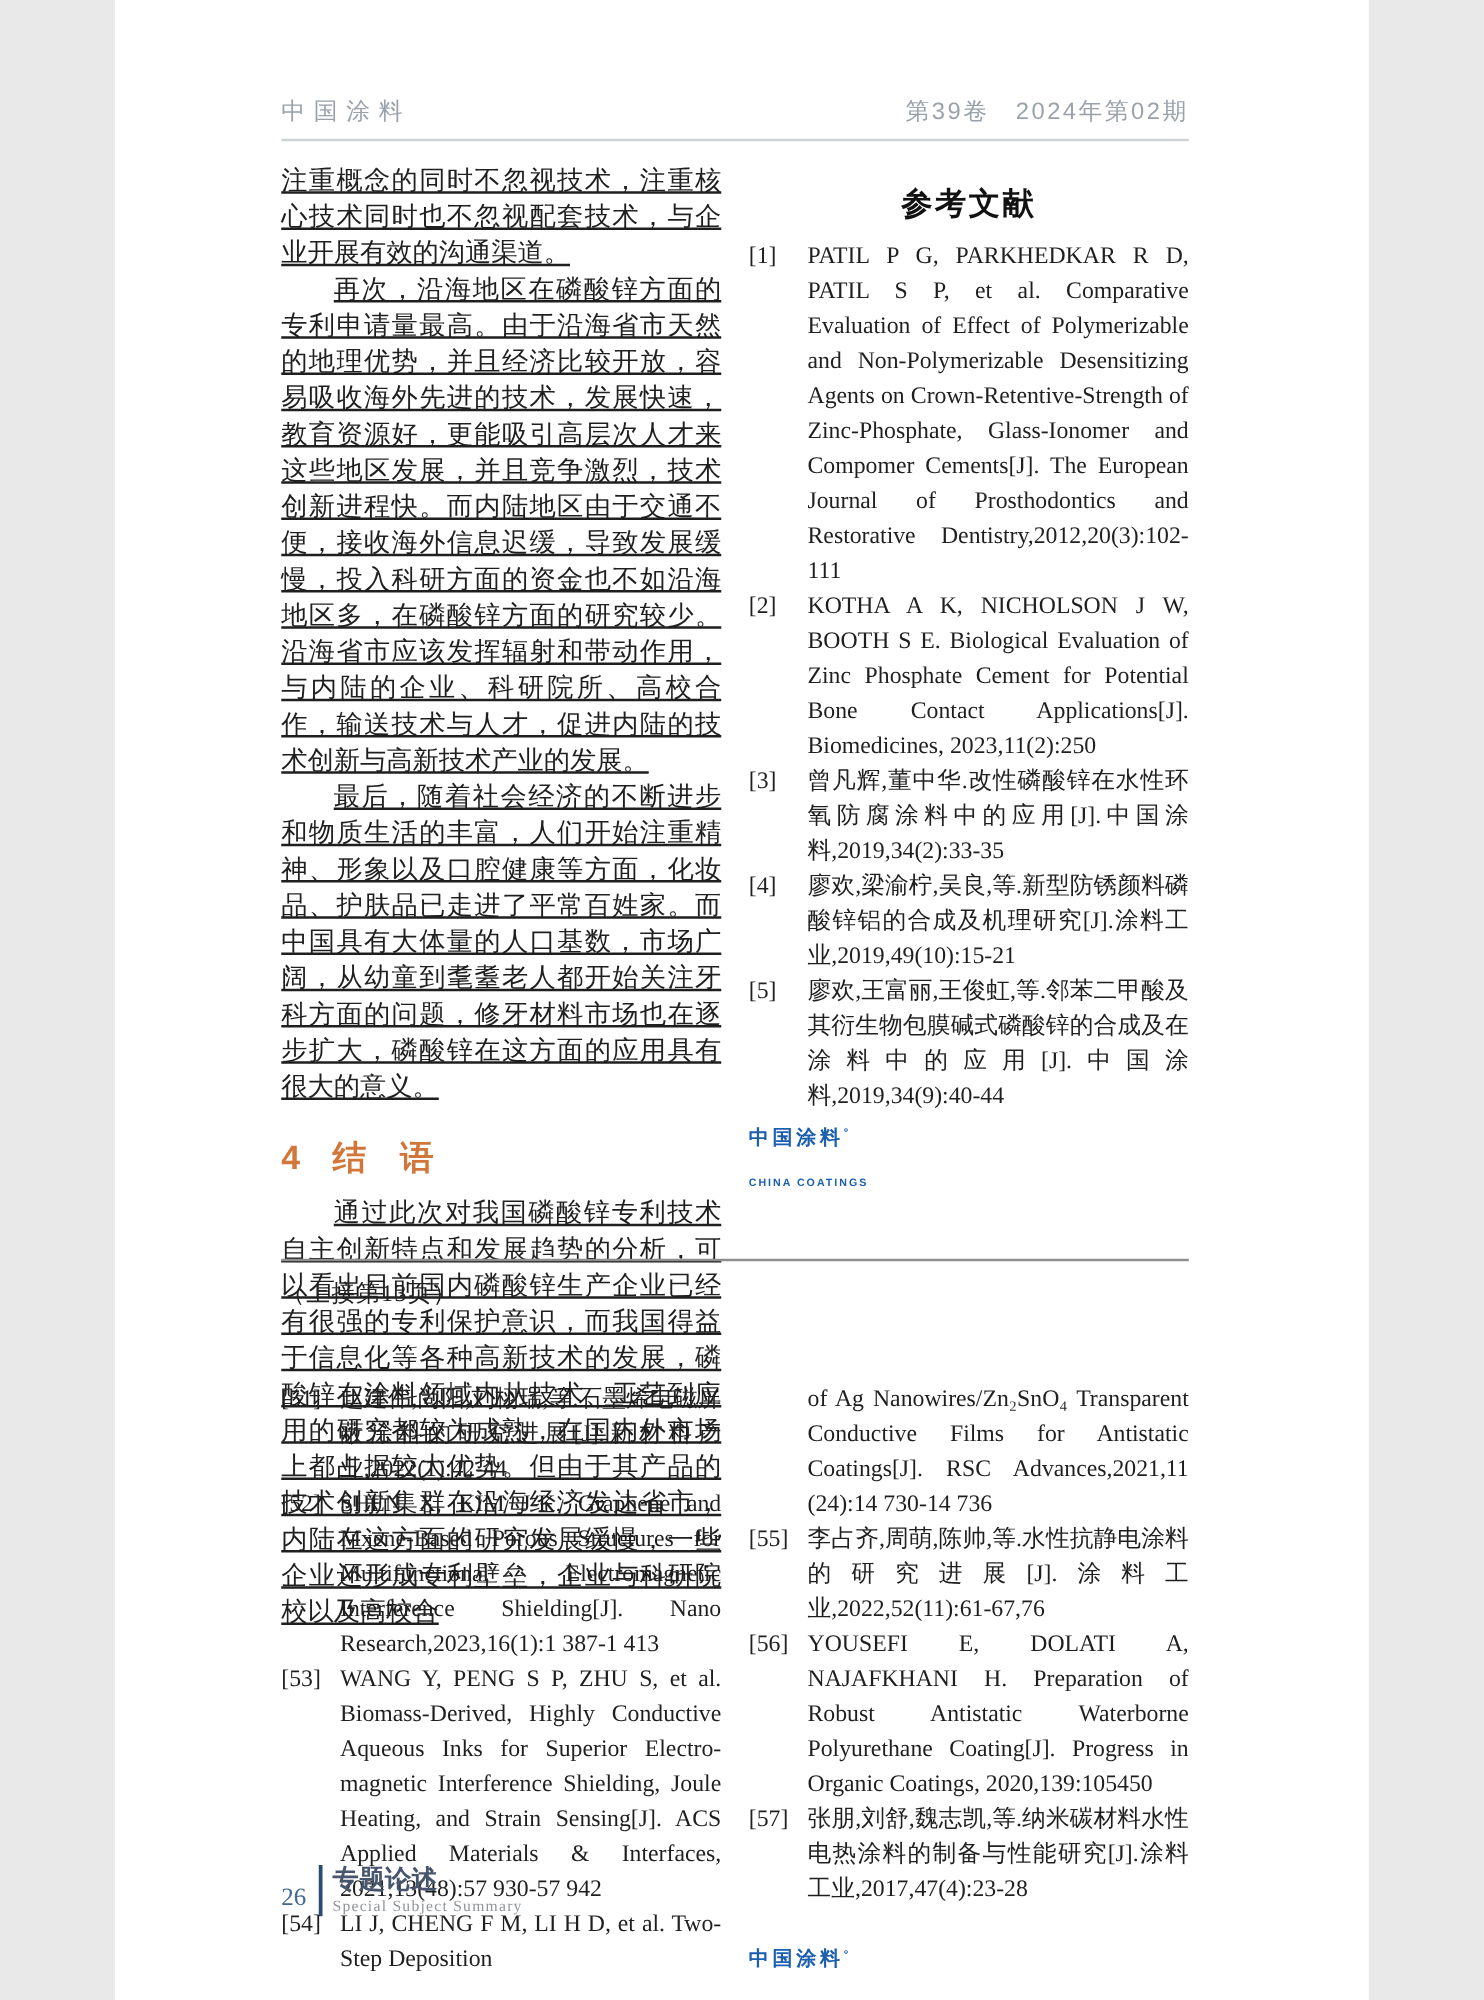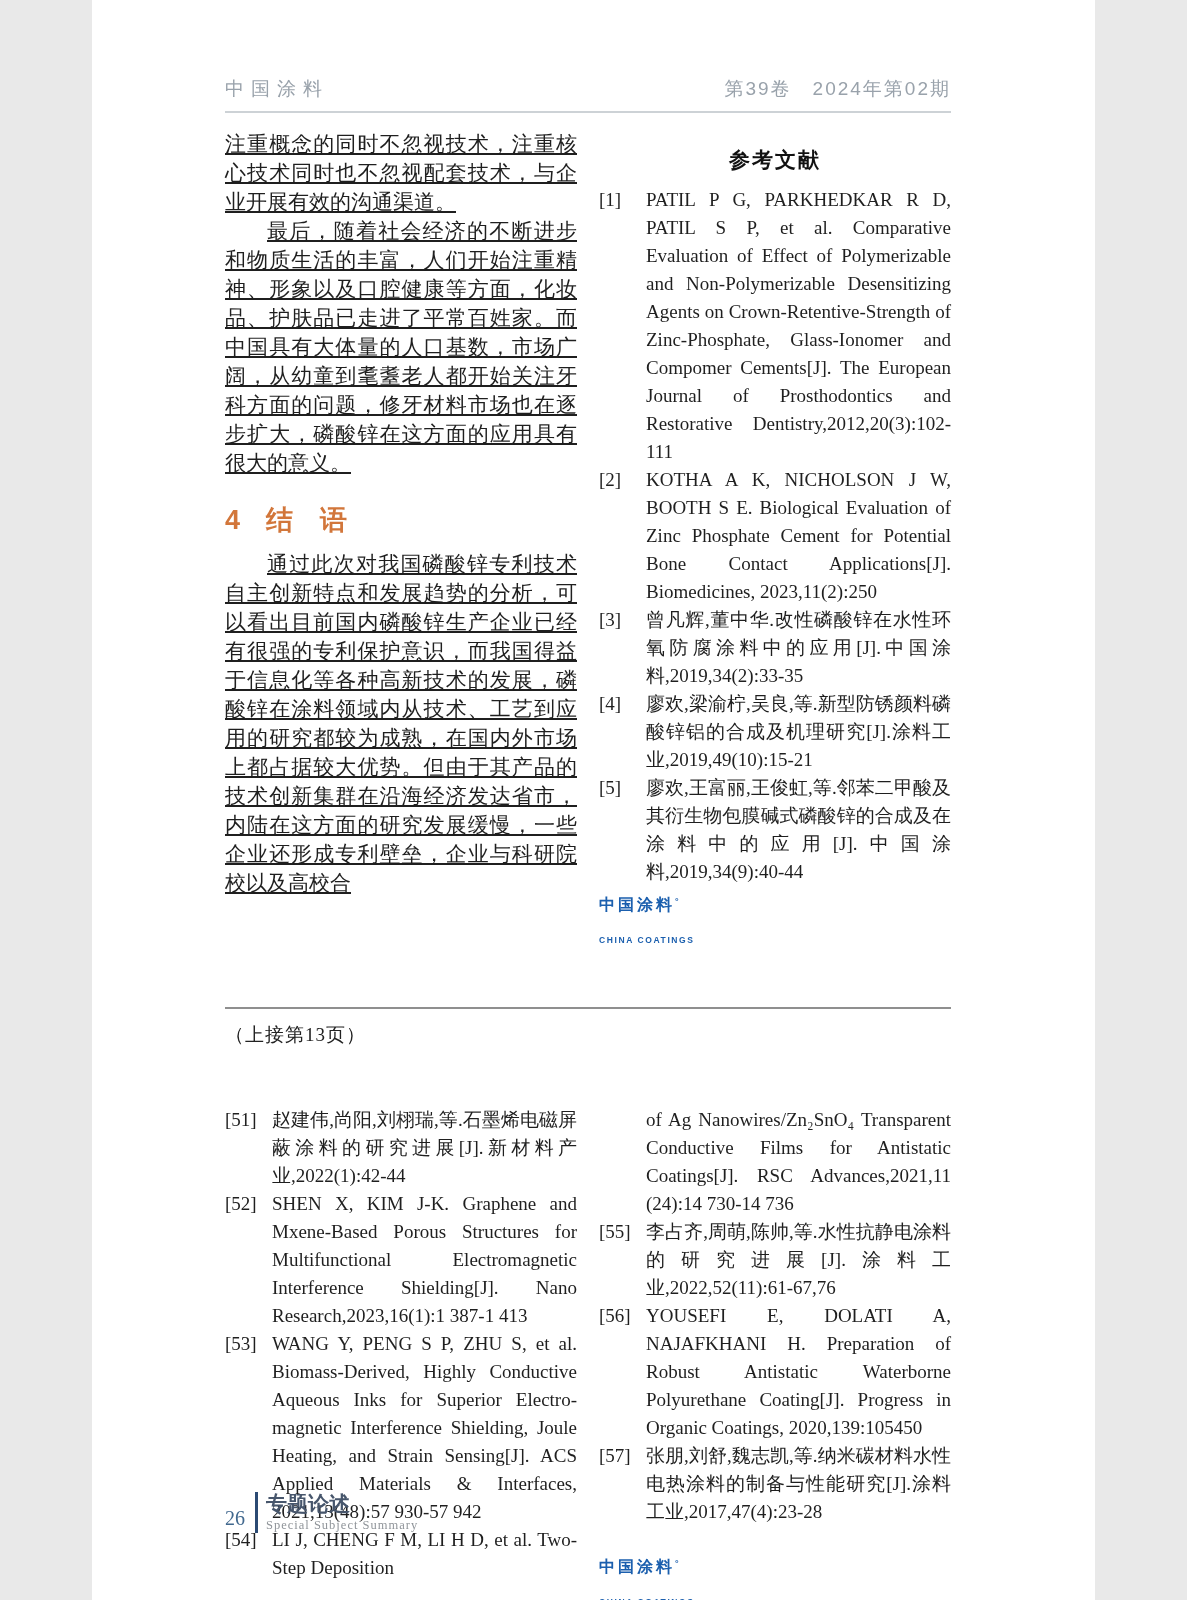--- a/index.html
+++ b/index.html
@@ -56,21 +56,21 @@
     font-family: "Liberation Sans", "DejaVu Sans", sans-serif;
     font-weight: bold;
     font-size: 27px;
     color: #d2763a;
   }
   .section-heading .sec-num { margin-right: 26px; }
 
   .refs-title {
     text-align: center;
     font-weight: bold;
-    font-size: 21px;
+    font-size: 25px;
     margin: 16px 0 12px 0;
     letter-spacing: 2px;
     color: #111;
   }
   .ref {
     position: relative;
     padding-left: 47px;
     font-size: 19px;
     line-height: 28px;
     text-align: justify;
@@ -160,20 +160,21 @@
 
   <div class="header">
     <span class="journal">中国涂料</span>
     <span class="issue">第39卷　2024年第02期</span>
   </div>
 
   <div class="main-cols">
 
     <div class="col">
       <p class="body-par">注重概念的同时不忽视技术，注重核心技术同时也不忽视配套技术，与企业开展有效的沟通渠道。</p>
+      <p class="body-par indent">再次，沿海地区在磷酸锌方面的专利申请量最高。由于沿海省市天然的地理优势，并且经济比较开放，容易吸收海外先进的技术，发展快速，教育资源好，更能吸引高层次人才来这些地区发展，并且竞争激烈，技术创新进程快。而内陆地区由于交通不便，接收海外信息迟缓，导致发展缓慢，投入科研方面的资金也不如沿海地区多，在磷酸锌方面的研究较少。沿海省市应该发挥辐射和带动作用，与内陆的企业、科研院所、高校合作，输送技术与人才，促进内陆的技术创新与高新技术产业的发展。</p>
       <p class="body-par indent">最后，随着社会经济的不断进步和物质生活的丰富，人们开始注重精神、形象以及口腔健康等方面，化妆品、护肤品已走进了平常百姓家。而中国具有大体量的人口基数，市场广阔，从幼童到耄耋老人都开始关注牙科方面的问题，修牙材料市场也在逐步扩大，磷酸锌在这方面的应用具有很大的意义。</p>
       <h2 class="section-heading">
         <span class="sec-num">4</span><span>结　语</span>
       </h2>
       <p class="body-par indent">通过此次对我国磷酸锌专利技术自主创新特点和发展趋势的分析，可以看出目前国内磷酸锌生产企业已经有很强的专利保护意识，而我国得益于信息化等各种高新技术的发展，磷酸锌在涂料领域内从技术、工艺到应用的研究都较为成熟，在国内外市场上都占据较大优势。但由于其产品的技术创新集群在沿海经济发达省市，内陆在这方面的研究发展缓慢，一些企业还形成专利壁垒，企业与科研院校以及高校合</p>
     </div>
 
     <div class="col">
       <h3 class="refs-title">参考文献</h3>
 

